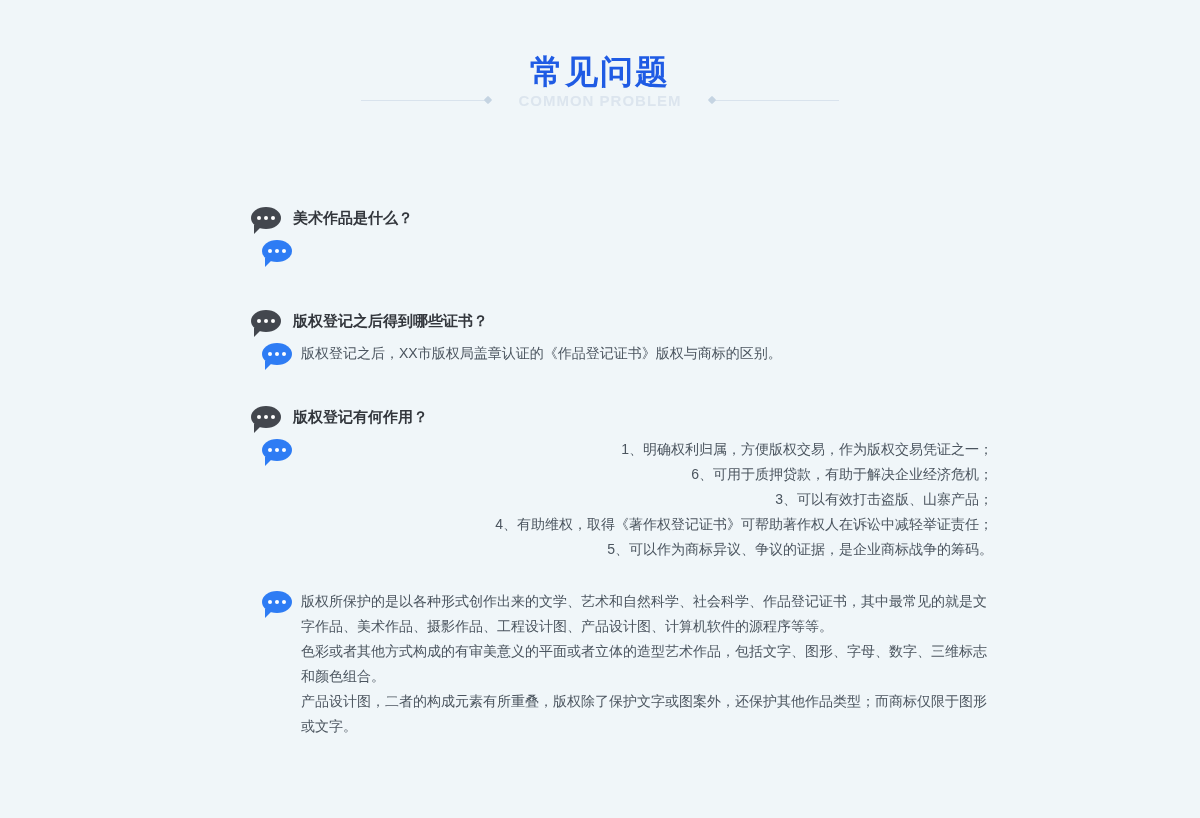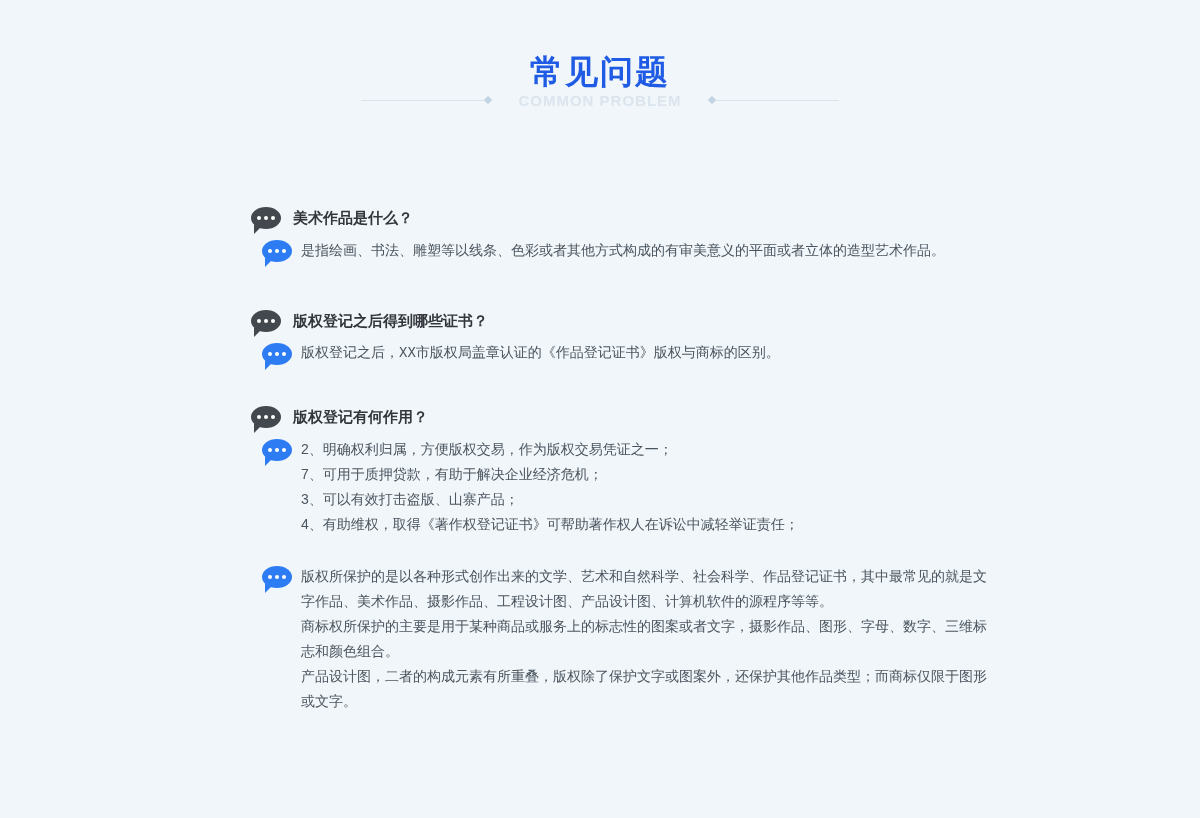--- a/index.html
+++ b/index.html
@@ -60,22 +60,22 @@
     background: var(--diamond);
     transform: rotate(45deg);
     border-radius: 1px;
   }
   .deco-line.left::after  { right: -3px; }
   .deco-line.right::after { left: -3px; }
 
   
   .faq { position: absolute; left: 251px; top: 175px; width: 760px; margin-top: 28px; }
   .faq-item:nth-child(1) { margin-bottom: 38px; }
-  .faq-item:nth-child(2) { margin-bottom: 31px; font-family: Liberation Mono, monospace; }
-  .faq-item:nth-child(3) { margin-bottom: 27px; }
+  .faq-item:nth-child(2) { margin-bottom: 31px; }
+  .faq-item:nth-child(3) { margin-bottom: 27px; text-align: right; }
 
   .q-row {
     display: flex;
     align-items: center;
     height: 30px;
   }
   .q-text {
     margin-left: 12px;
     font-size: 15px;
     font-weight: bold;
@@ -149,23 +149,20 @@
             <i></i>
           </span>
         <span class="q-text">美术作品是什么？</span>
       </div>
       <div class="a-row">
         <span class="bubble a-bubble">
             <i></i>
             <i></i>
             <i></i>
           </span>
-        <div class="a-text">
-            <p>是指绘画、书法、雕塑等以线条、色彩或者其他方式构成的有审美意义的平面或者立体的造型艺术作品。</p>
-          </div>
       </div>
     </div>
 
     <div class="faq-item">
       <div class="q-row">
         <span class="bubble q-bubble">
             <i></i>
             <i></i>
             <i></i>
           </span>
@@ -192,37 +189,38 @@
           </span>
         <span class="q-text">版权登记有何作用？</span>
       </div>
       <div class="a-row">
         <span class="bubble a-bubble">
             <i></i>
             <i></i>
             <i></i>
           </span>
         <div class="a-text">
-            <p>2、明确权利归属，方便版权交易，作为版权交易凭证之一；</p>
-            <p>7、可用于质押贷款，有助于解决企业经济危机；</p>
+            <p>1、明确权利归属，方便版权交易，作为版权交易凭证之一；</p>
+            <p>6、可用于质押贷款，有助于解决企业经济危机；</p>
             <p>3、可以有效打击盗版、山寨产品；</p>
             <p>4、有助维权，取得《著作权登记证书》可帮助著作权人在诉讼中减轻举证责任；</p>
+            <p>5、可以作为商标异议、争议的证据，是企业商标战争的筹码。</p>
           </div>
       </div>
     </div>
 
     <div class="faq-item">
       <div class="a-row">
         <span class="bubble a-bubble">
             <i></i>
             <i></i>
             <i></i>
           </span>
         <div class="a-text">
             <p>版权所保护的是以各种形式创作出来的文学、艺术和自然科学、社会科学、作品登记证书，其中最常见的就是文字作品、美术作品、摄影作品、工程设计图、产品设计图、计算机软件的源程序等等。</p>
-            <p>商标权所保护的主要是用于某种商品或服务上的标志性的图案或者文字，摄影作品、图形、字母、数字、三维标志和颜色组合。</p>
+            <p>色彩或者其他方式构成的有审美意义的平面或者立体的造型艺术作品，包括文字、图形、字母、数字、三维标志和颜色组合。</p>
             <p>产品设计图，二者的构成元素有所重叠，版权除了保护文字或图案外，还保护其他作品类型；而商标仅限于图形或文字。</p>
           </div>
       </div>
     </div>
   </div>
 
 </div>
 
 </body></html>

